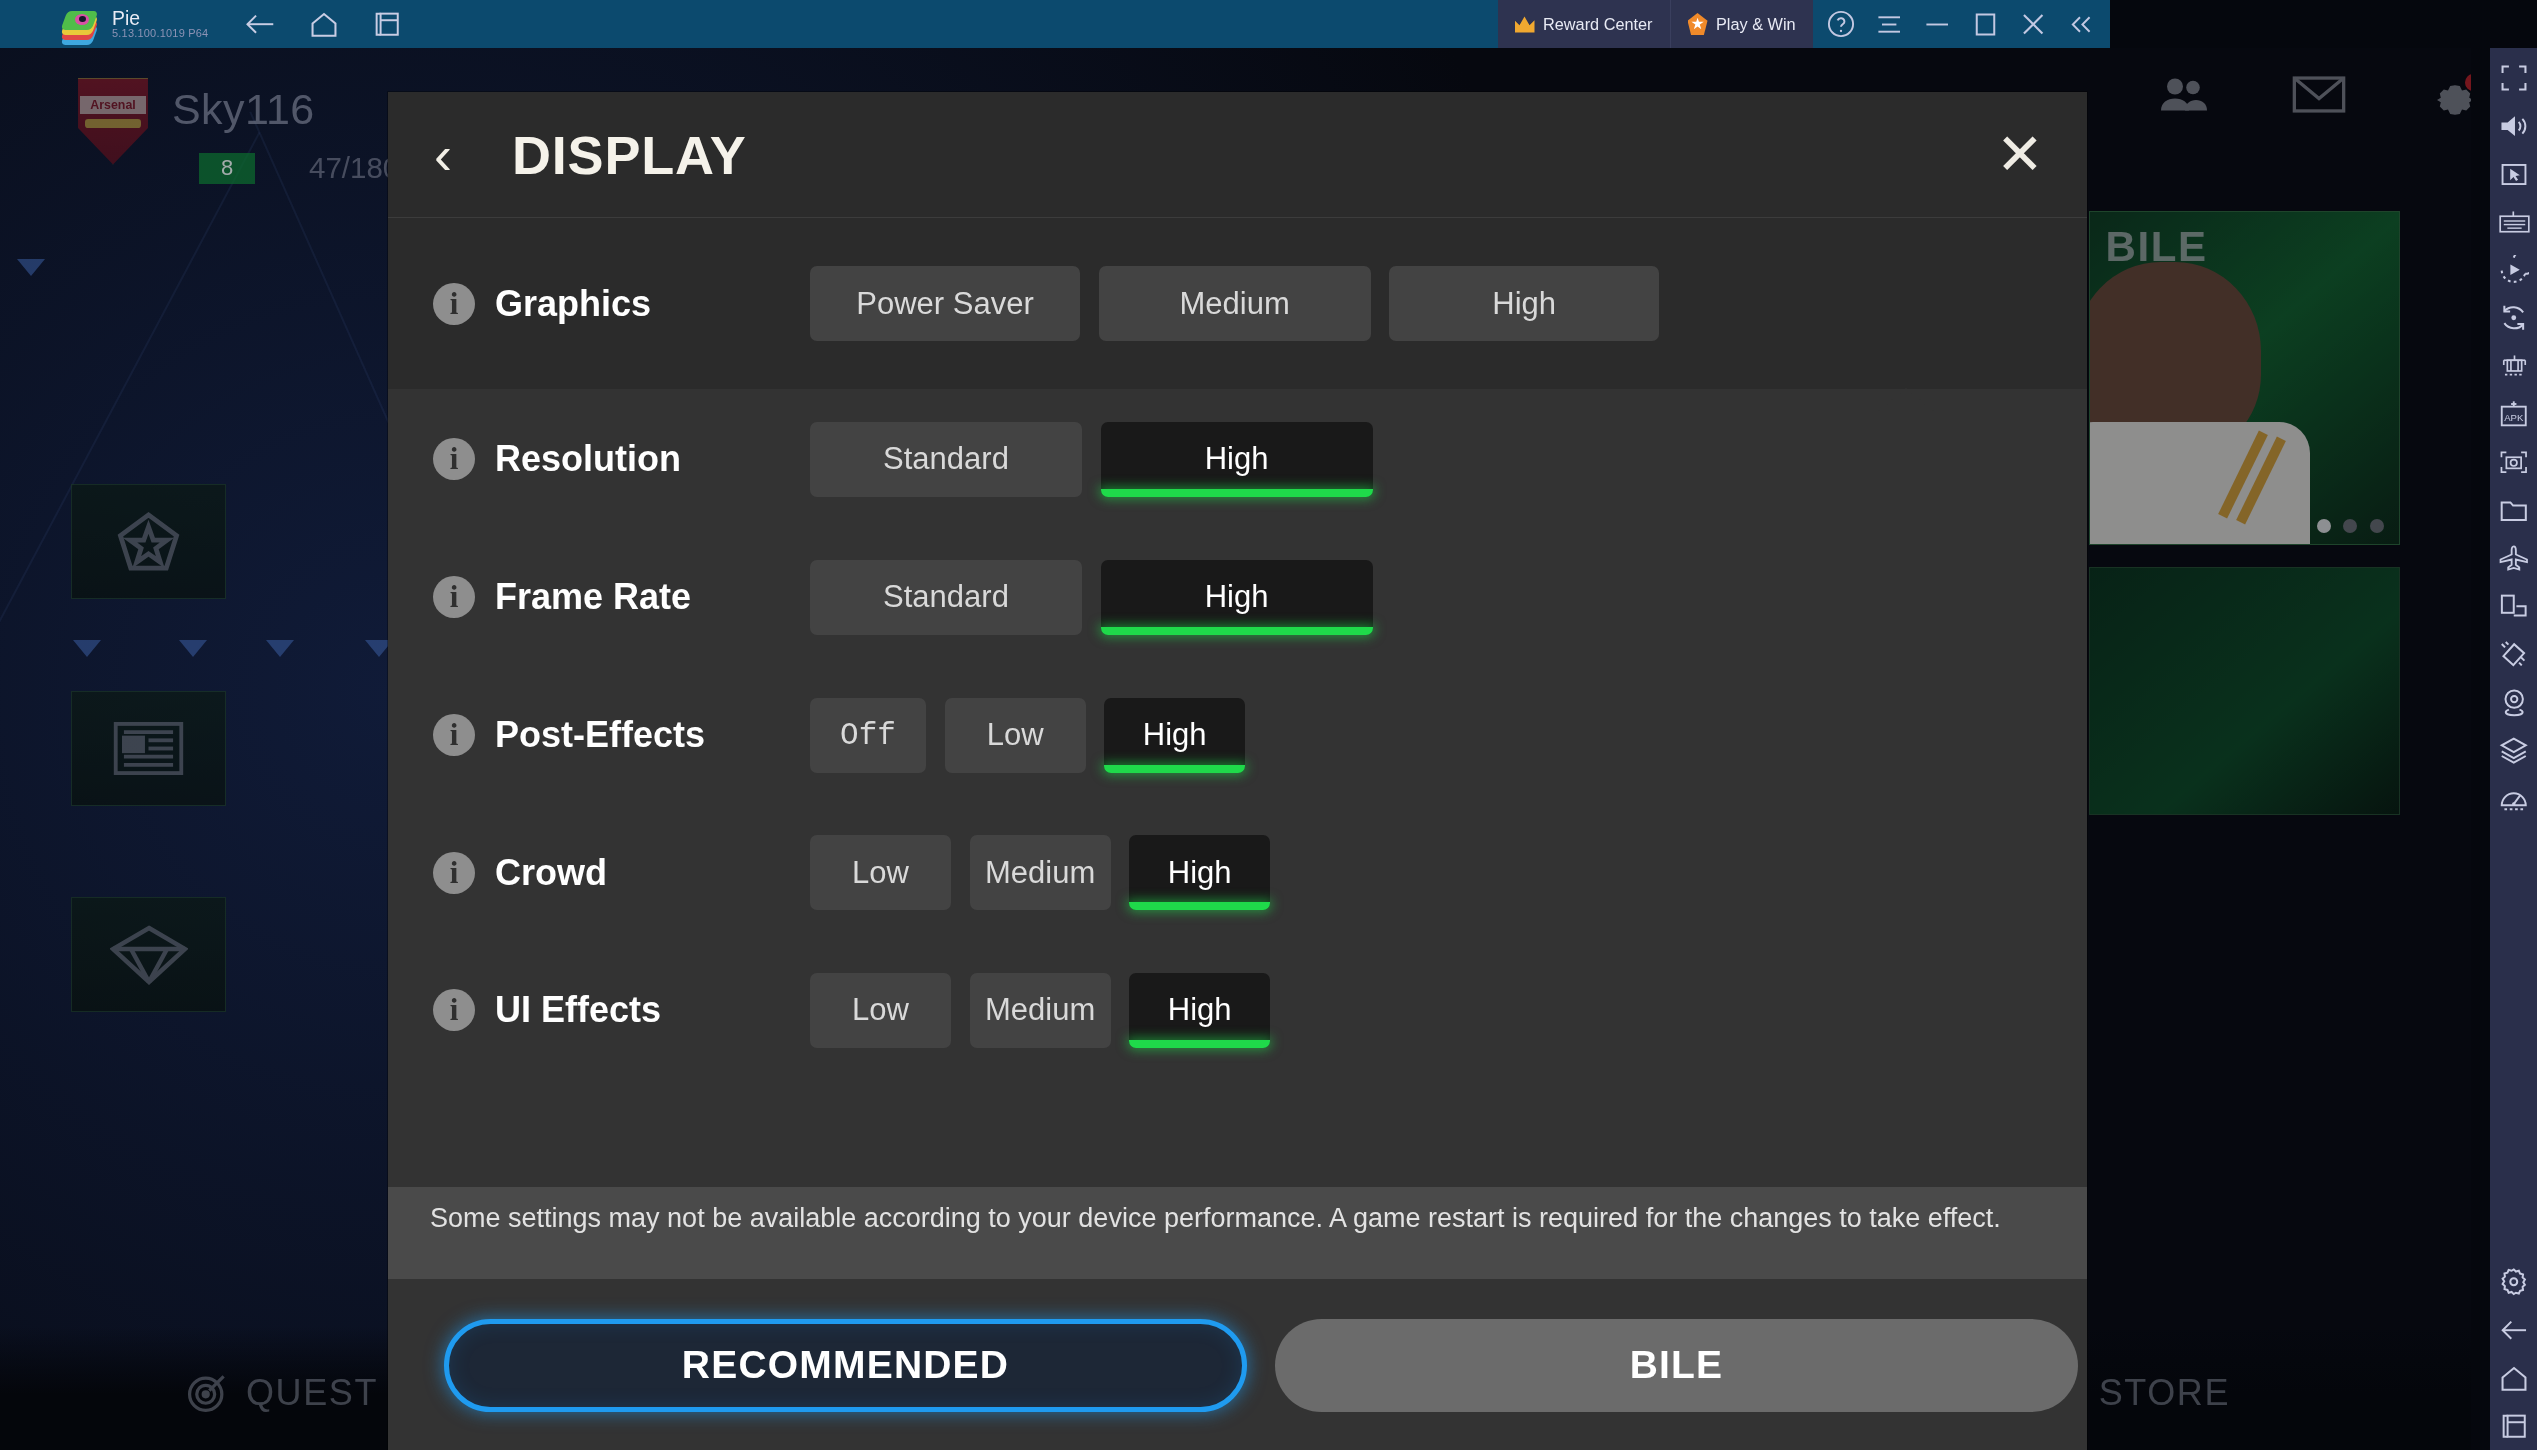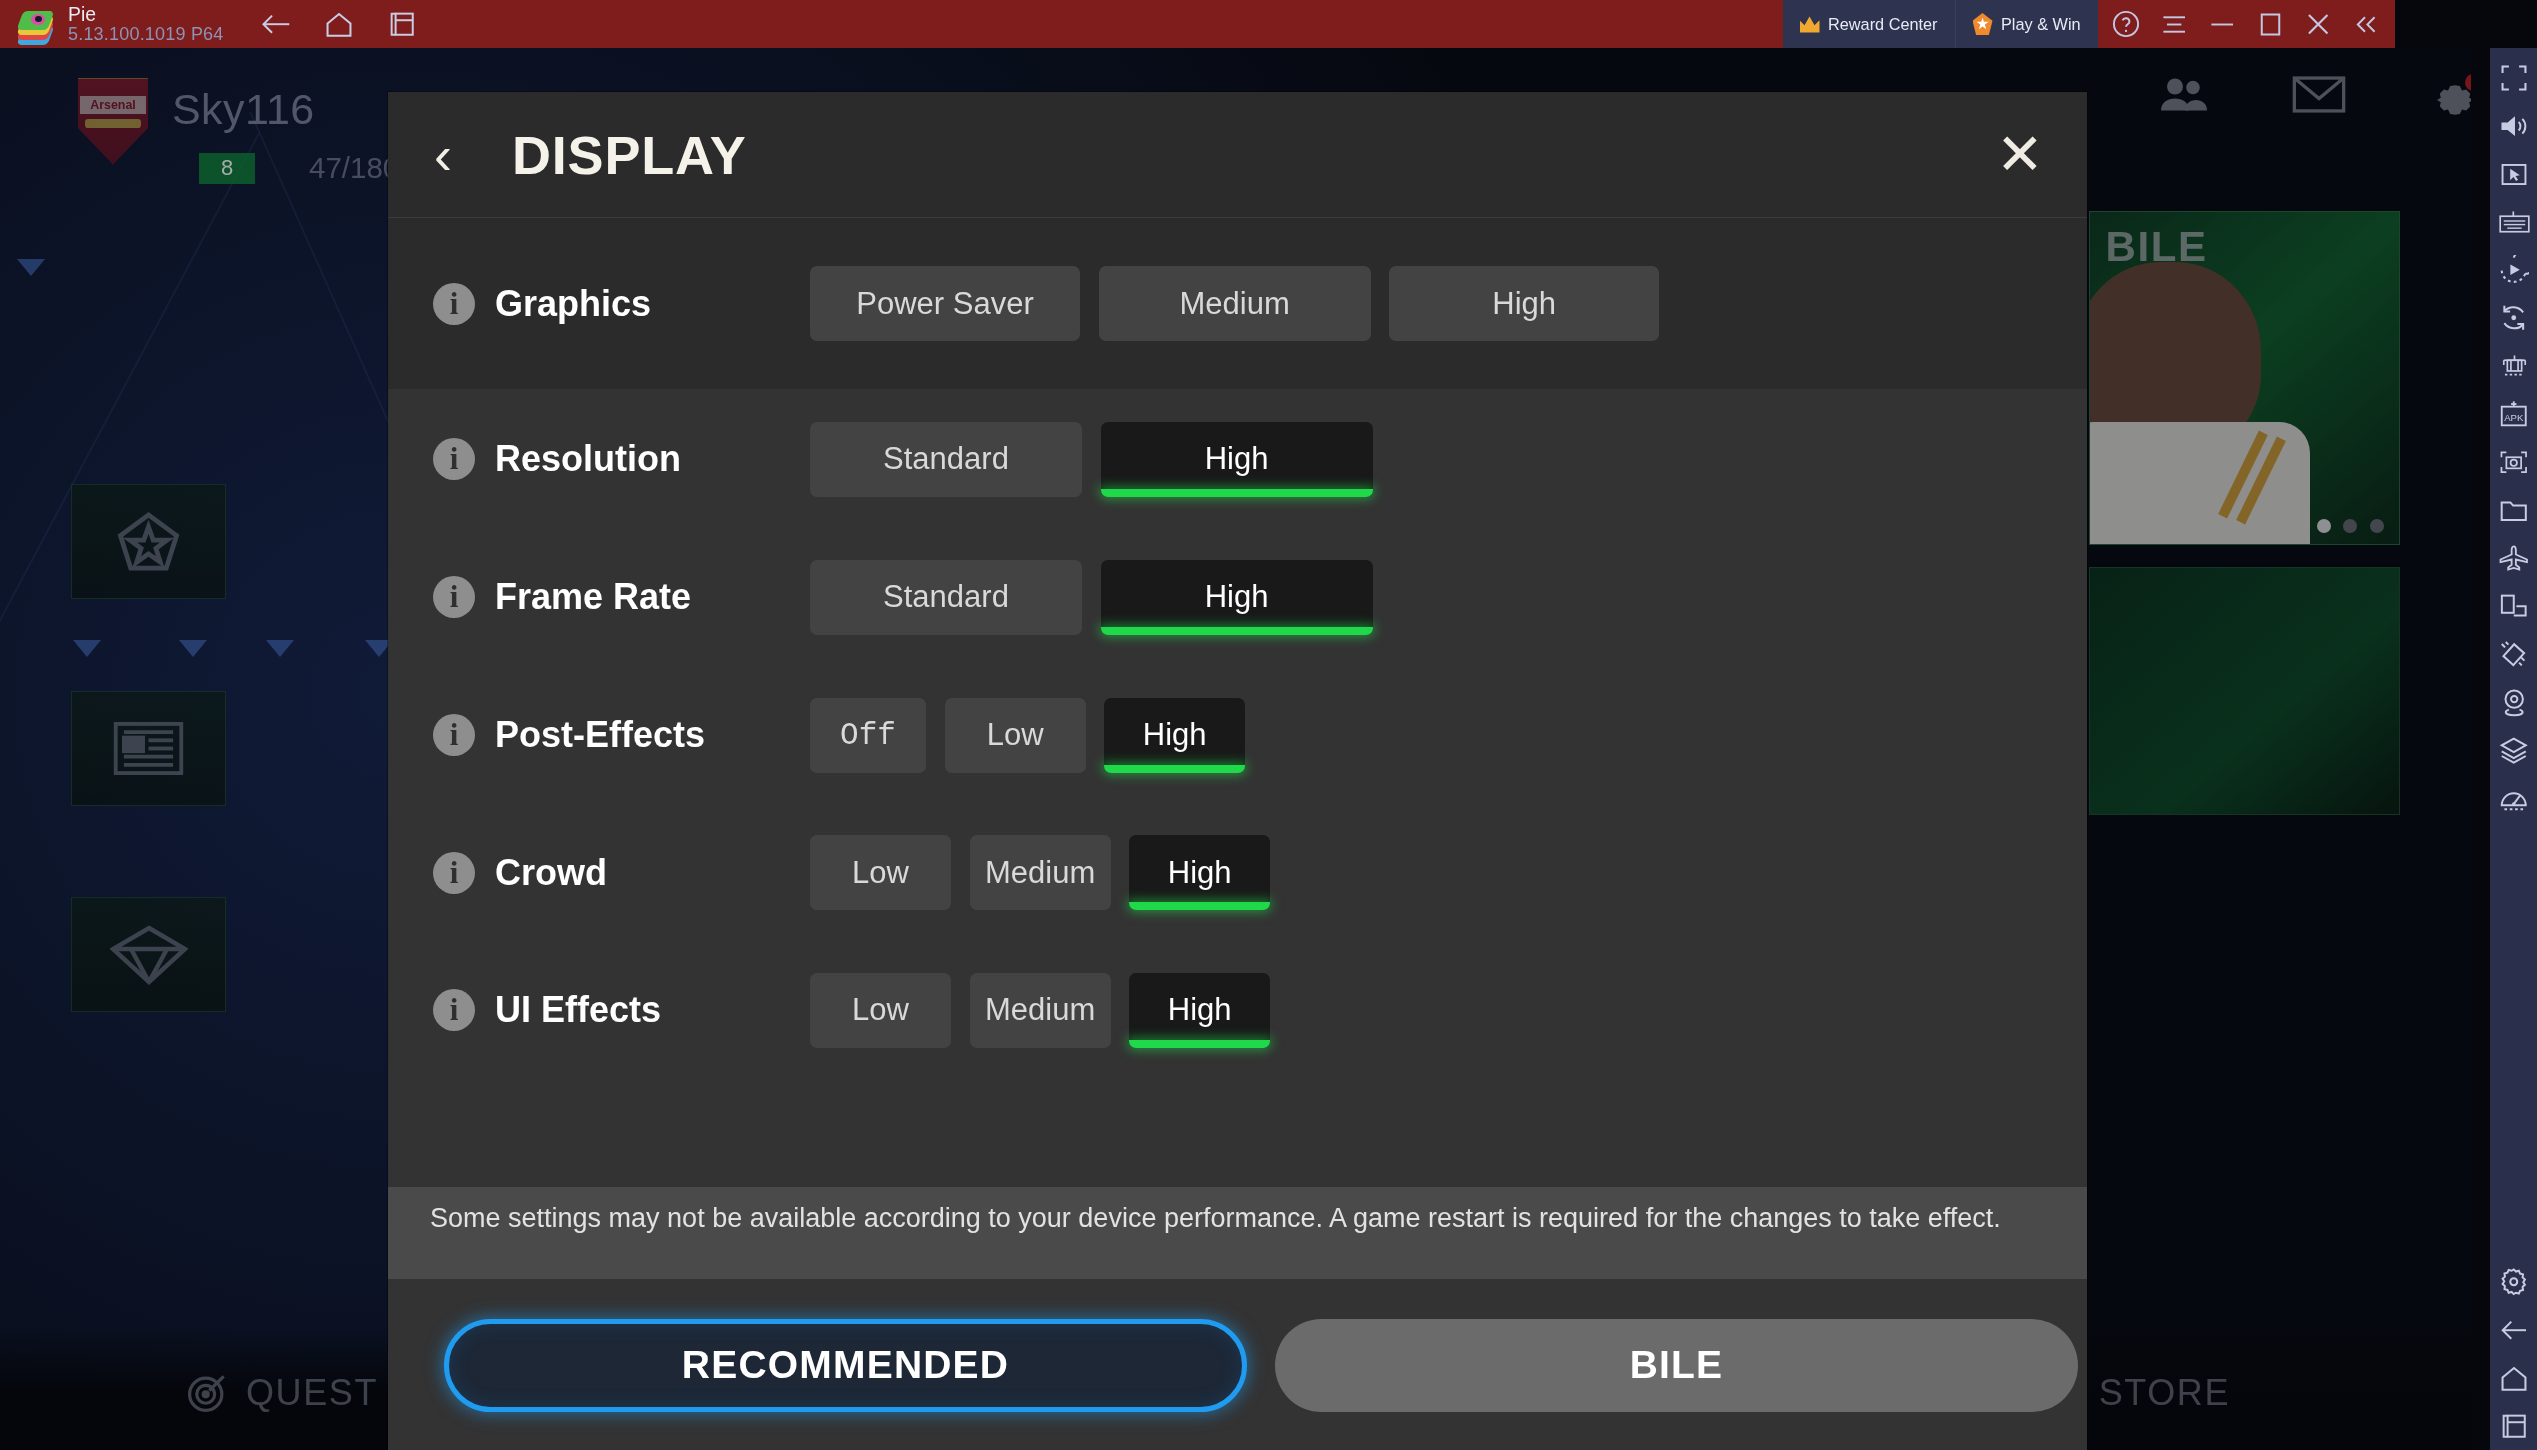--- a/index.html
+++ b/index.html
@@ -6,37 +6,37 @@
   html, body {
     width: 2538px; height: 1450px;
     background: #000;
     font-family: "Liberation Sans", sans-serif;
     overflow: hidden;
   }
   #root { position: relative; width: 2538px; height: 1450px; background:#05070d; }
 
   
   .titlebar {
-    position: absolute; left:0; top:0; width:2395px; height:48px;
-    background:#7f1d1d; display:flex; align-items:center;
+    position: absolute; left:0; top:0; width:2110px; height:48px;
+    background:#0c4a6e; display:flex; align-items:center;padding-left:44px;
   }
   .tb-logo { width:40px; height:31px; margin-left:17px; position:relative; }
   .tb-logo .lay { position:absolute; width:31px; height:18.6px; border-radius:4.7px;
                   transform: skewX(-20deg); left:3.1px; }
   .tb-logo .l1 { background:#3ea8e0; top:17px; }
   .tb-logo .l2 { background:#e04646; top:12.4px; }
   .tb-logo .l3 { background:#e8c93a; top:7.8px; }
   .tb-logo .l4 { background:#50bd4a; top:2.3px; }
   .tb-logo .dot { position:absolute; left:14px; top:5.4px; width:14px; height:11px;
                   border-radius:50%; background:#d94fa6; }
   .tb-logo .dot2 { position:absolute; left:18px; top:7.8px; width:7px; height:6.2px;
                   border-radius:50%; background:#15162b; }
   .tb-name { margin-left:11px; line-height:1.05; }
   .tb-name .n1 { color:#e9ebf5; font-size:19.4px; }
-  .tb-name .n2 { color:#8d93b5; font-size:18px; letter-spacing:0.2px; }
+  .tb-name .n2 { color:#8d93b5; font-size:11px; letter-spacing:0.2px; }
   .tb-navs { display:flex; align-items:center; margin-left:37px; gap:34px; }
   .tb-icon { width:29.5px; height:29.5px; display:flex; align-items:center; justify-content:center;
              color:#c9cde4; }
   .tb-right { position:absolute; right:0; top:0; height:48px; display:flex; align-items:stretch; }
   .tb-chip { display:flex; align-items:center; gap:8.5px; padding:0 17px; background:#2e3350;
              color:#e8eaf4; font-size:16.3px; }
   .tb-chip + .tb-chip { border-left:0.8px solid #3a3f5e; }
   .tb-btns { display:flex; align-items:center; gap:0; padding:0 4.7px; }
   .tb-btn { width:48px; height:48px; display:flex; align-items:center; justify-content:center;
             color:#c3c8e2; }

